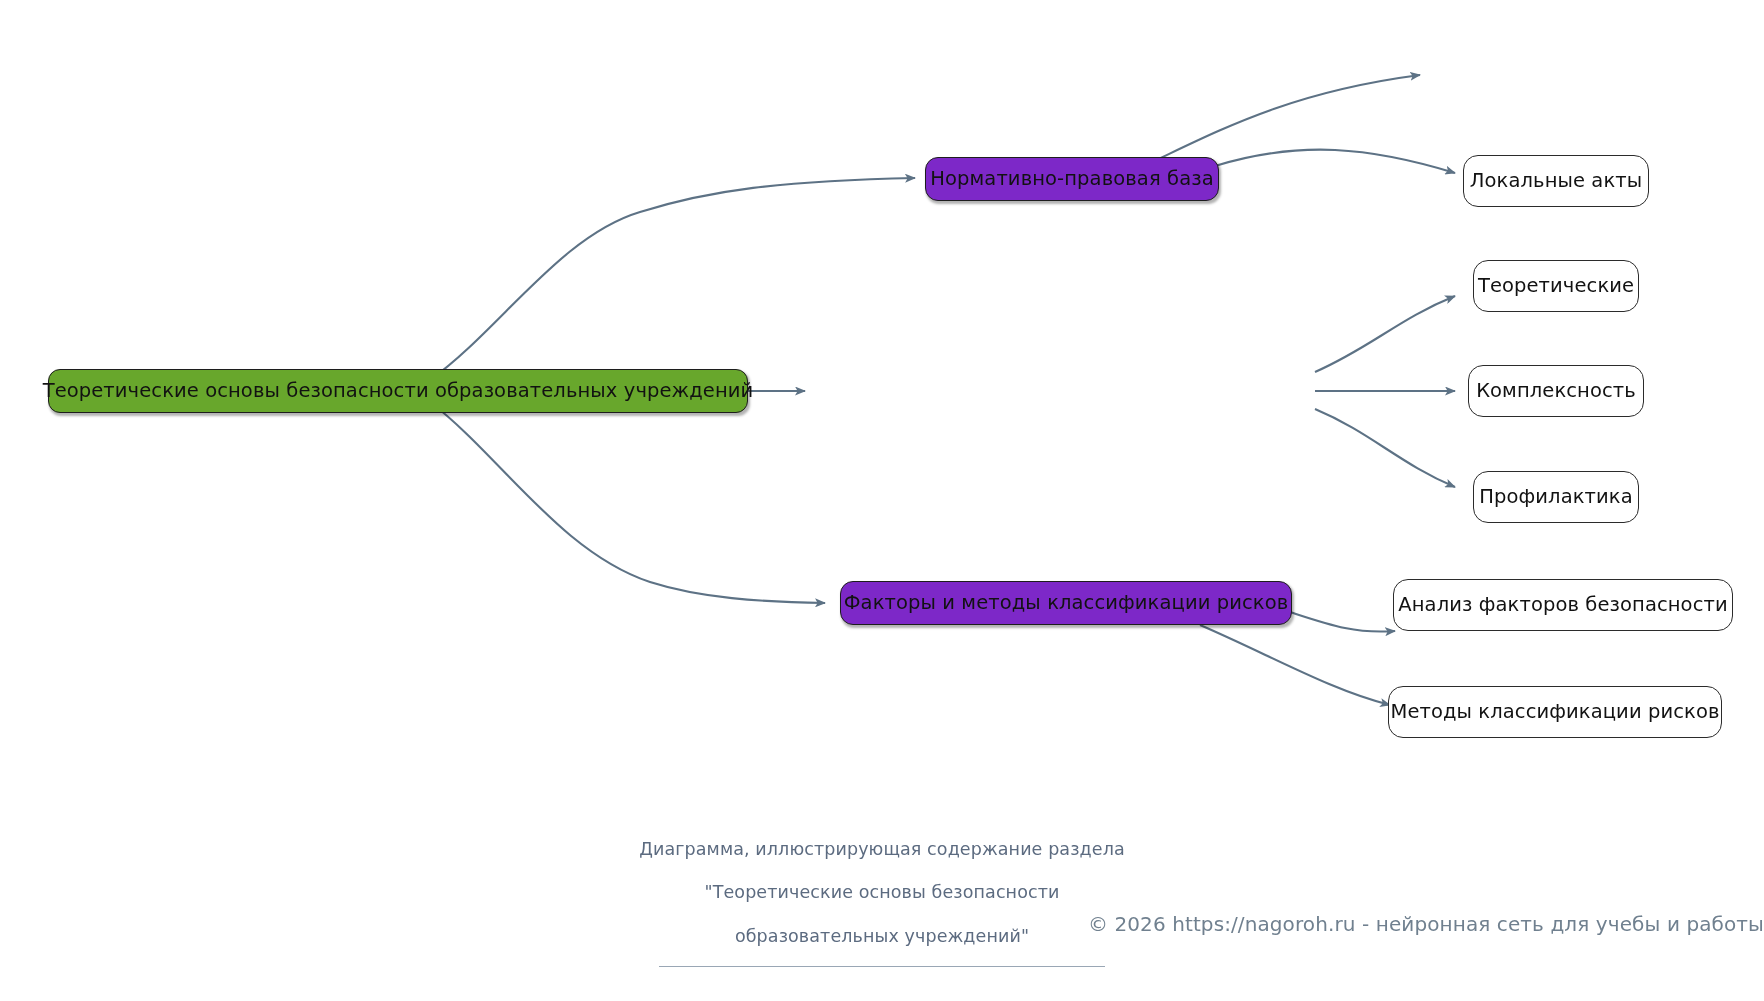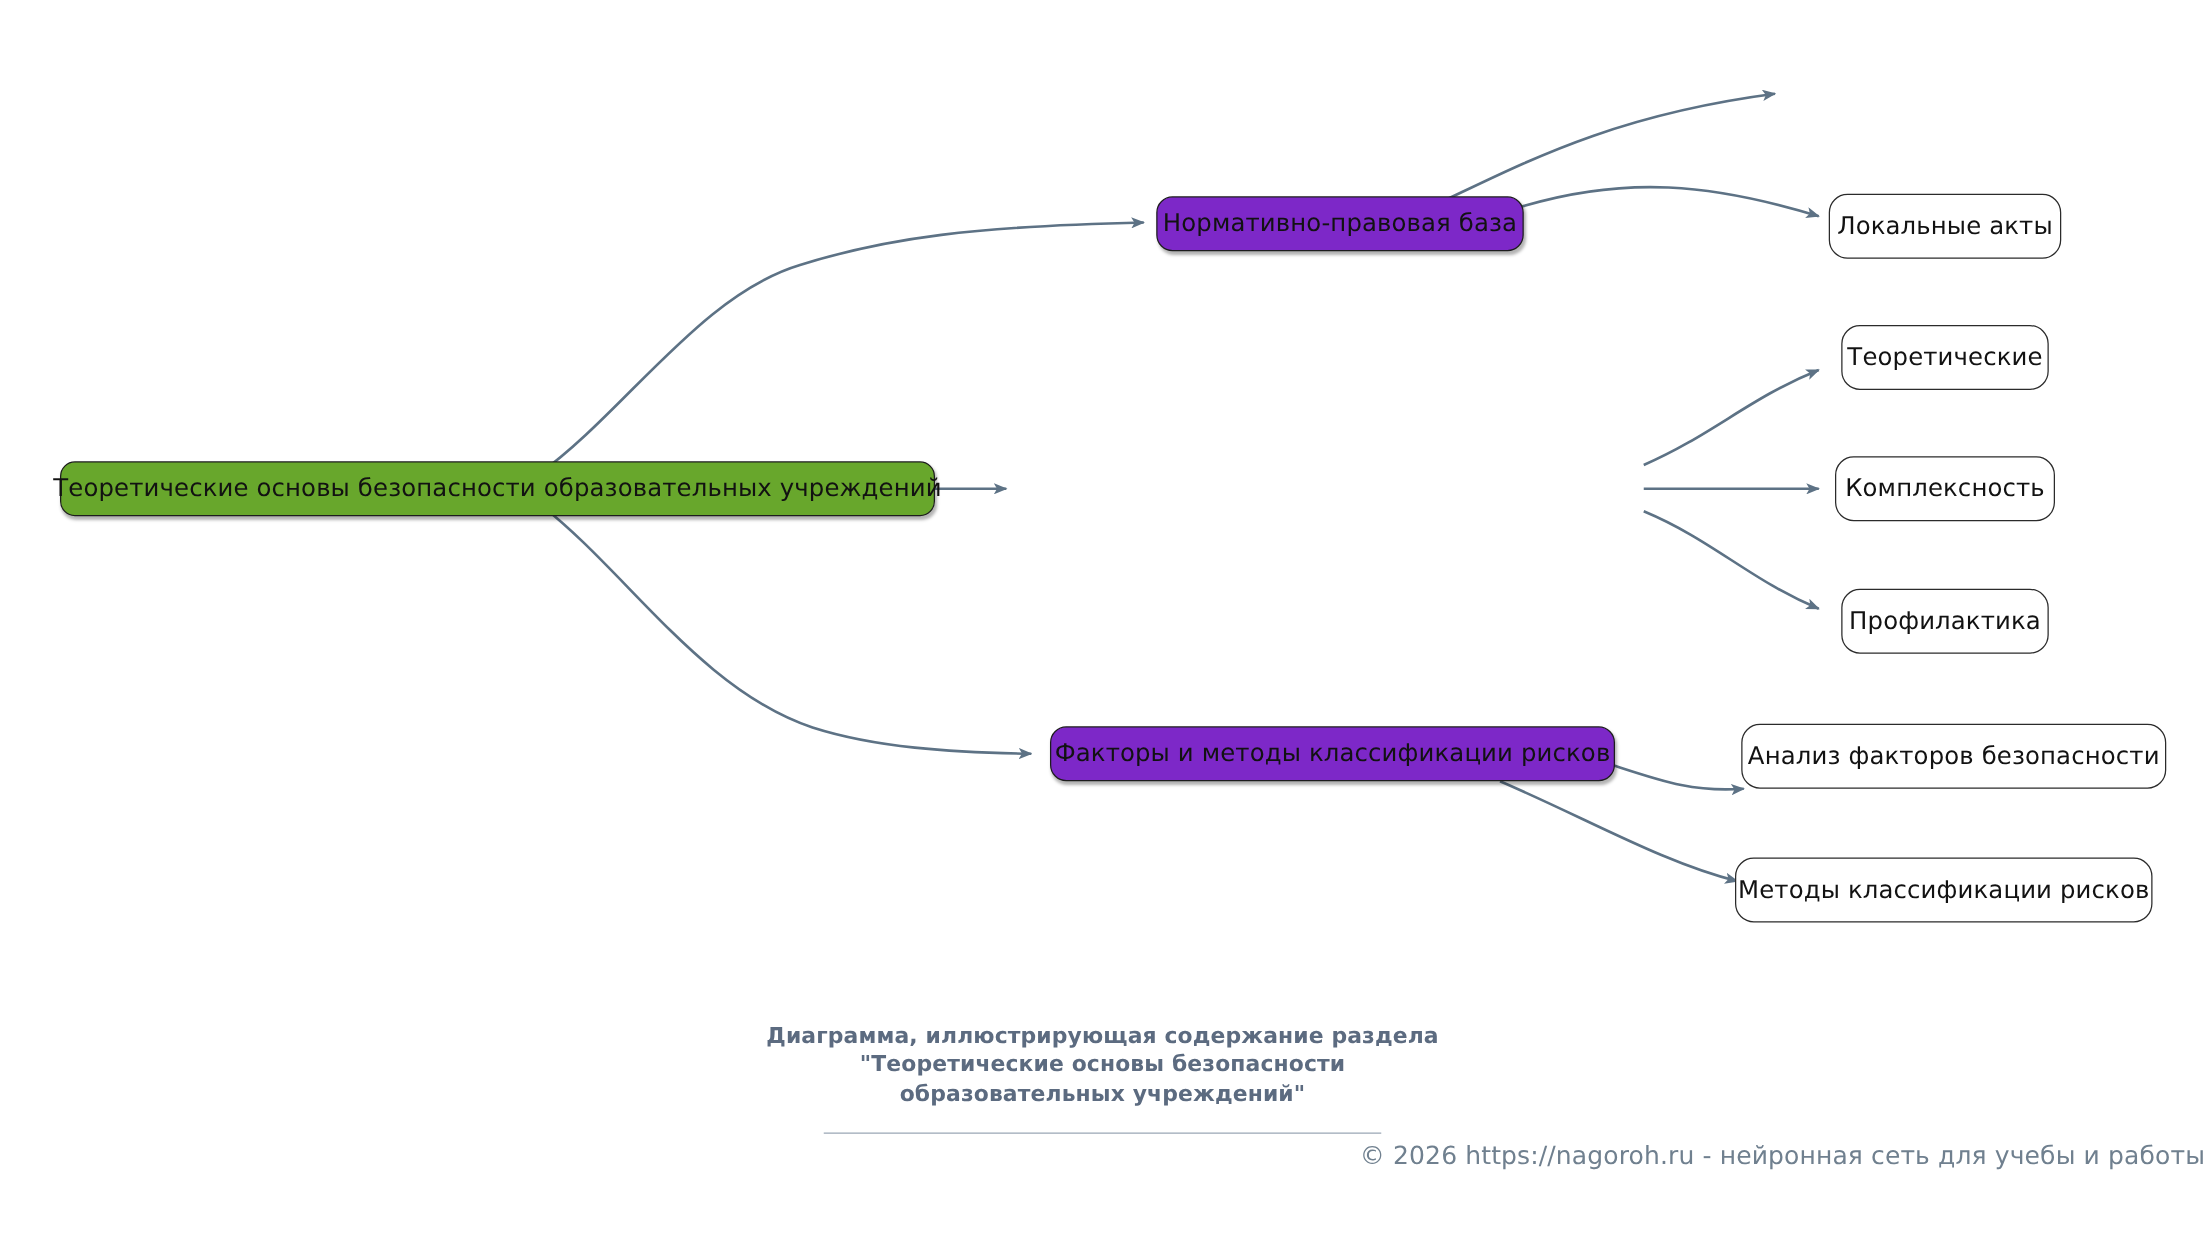--- a/index.html
+++ b/index.html
@@ -79,24 +79,25 @@
   
   #caption-block {
     position: absolute;
     left: 0;
     top: 818px;
     width: 1764px;
     text-align: center;
   }
   .caption-line {
     font-size: 17.5px;
-    font-weight: bold;
+    font-weight: normal;
     color: #5c6b80;
     line-height: 1.33;
     letter-spacing: 0.1px;
+    margin-top: 20px;
   }
   #caption-rule {
     width: 446px;
     height: 0;
     margin: 18px auto 0 auto;
     border-top: 1.3px solid #9aa7b5;
   }
   #footer-text {
     position: absolute;
     left: 0;

